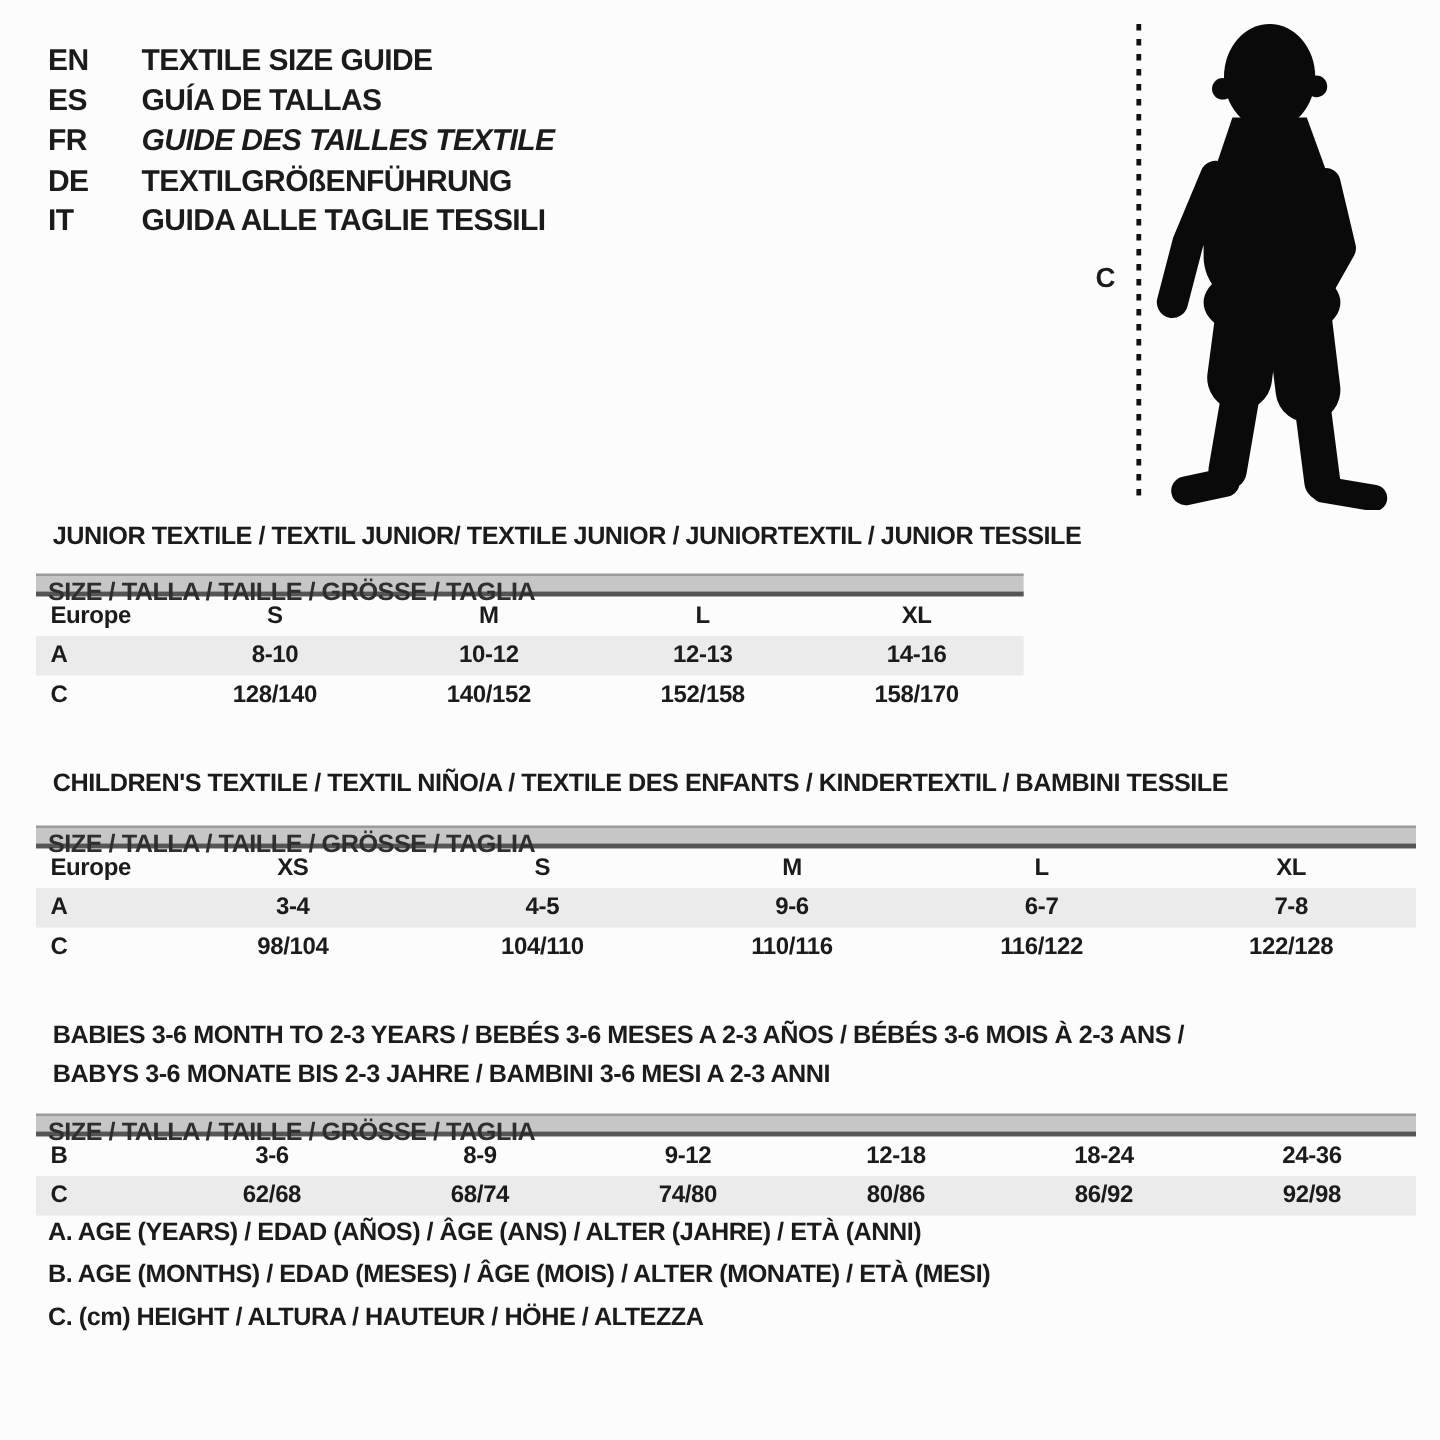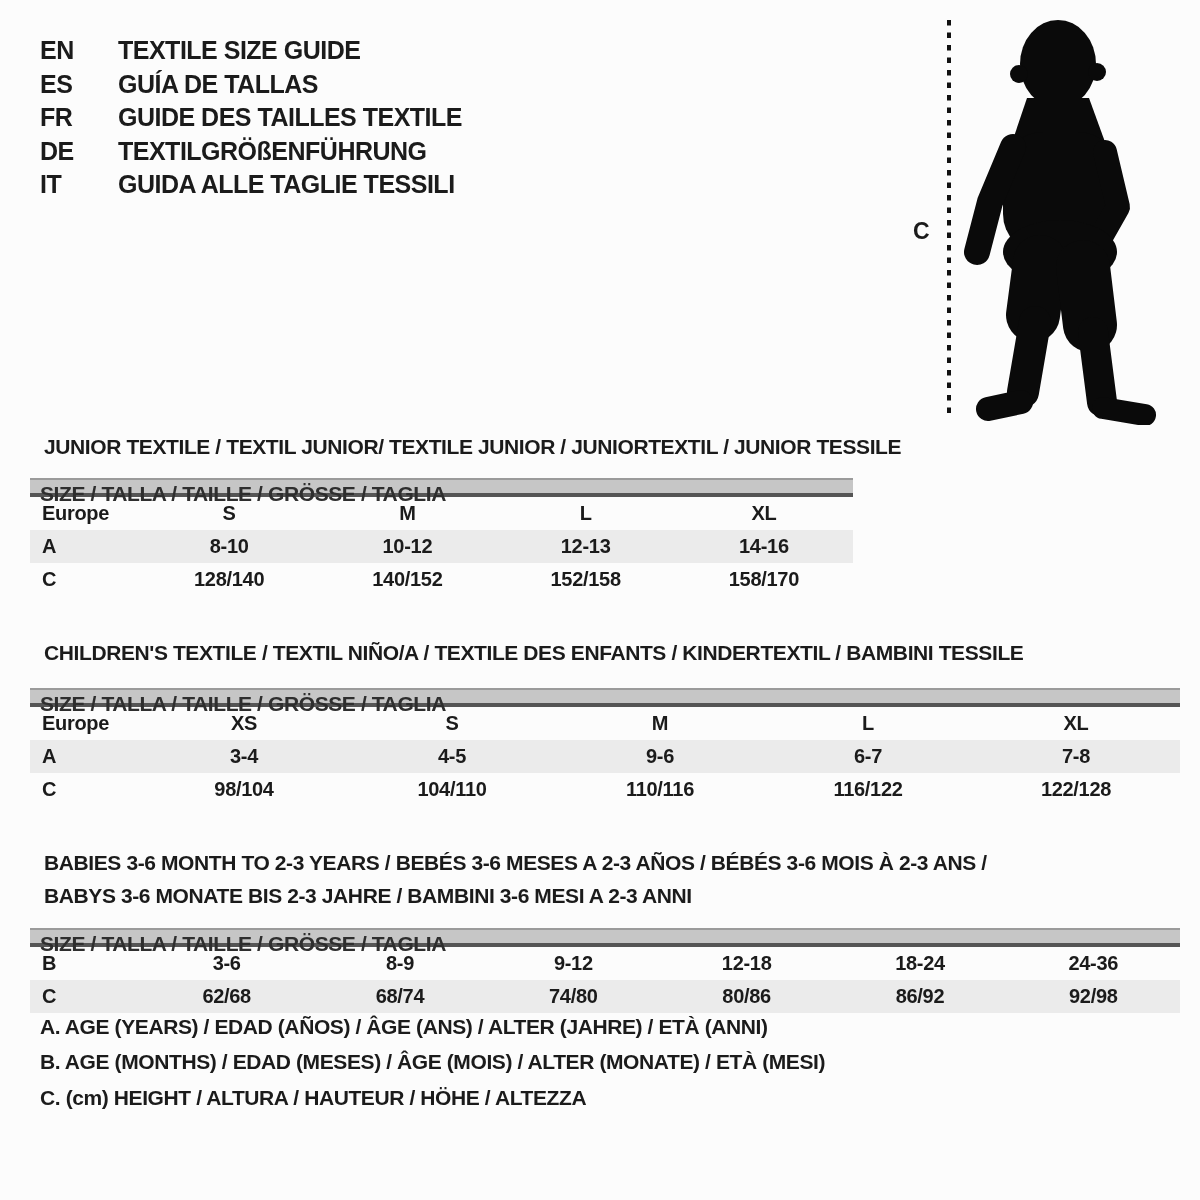--- a/index.html
+++ b/index.html
@@ -57,21 +57,21 @@
       <div class="lang-row">
         <div class="lang-code" style="display: block;">EN</div>
         <div class="lang-label" style="display: block;">TEXTILE SIZE GUIDE</div>
       </div>
       <div class="lang-row">
         <div class="lang-code" style="display: block;">ES</div>
         <div class="lang-label" style="display: block;">GUÍA DE TALLAS</div>
       </div>
       <div class="lang-row">
         <div class="lang-code" style="display: block;">FR</div>
-        <div class="lang-label" style="display: block;">GUIDE DES TAILLES TEXTILE</div>
+        <div class="lang-label" style="display: block; font-style: italic;">GUIDE DES TAILLES TEXTILE</div>
       </div>
       <div class="lang-row">
         <div class="lang-code" style="display: block;">DE</div>
         <div class="lang-label" style="display: block;">TEXTILGRÖßENFÜHRUNG</div>
       </div>
       <div class="lang-row">
         <div class="lang-code" style="display: block;">IT</div>
         <div class="lang-label" style="display: block;">GUIDA ALLE TAGLIE TESSILI</div>
       </div>
     </div>

